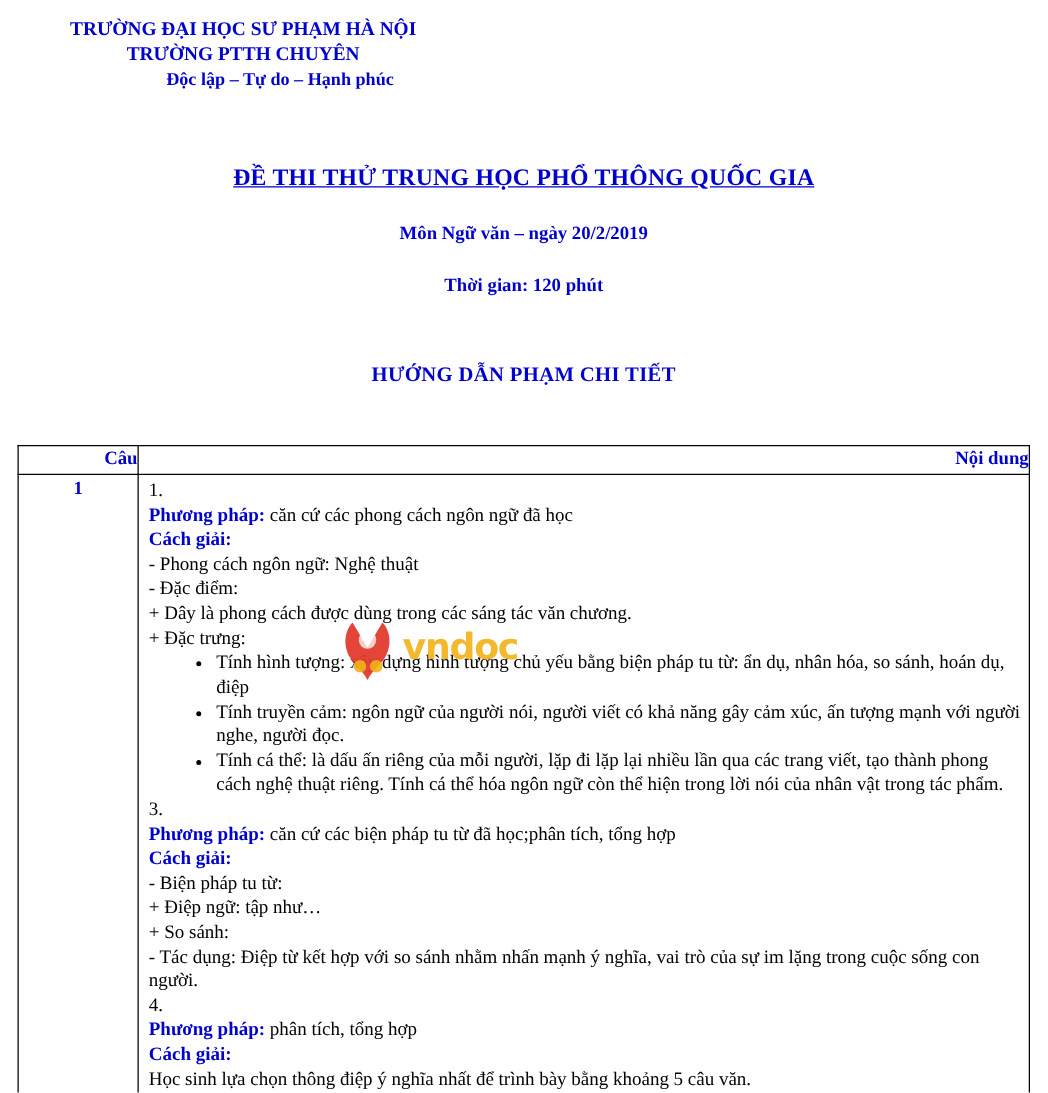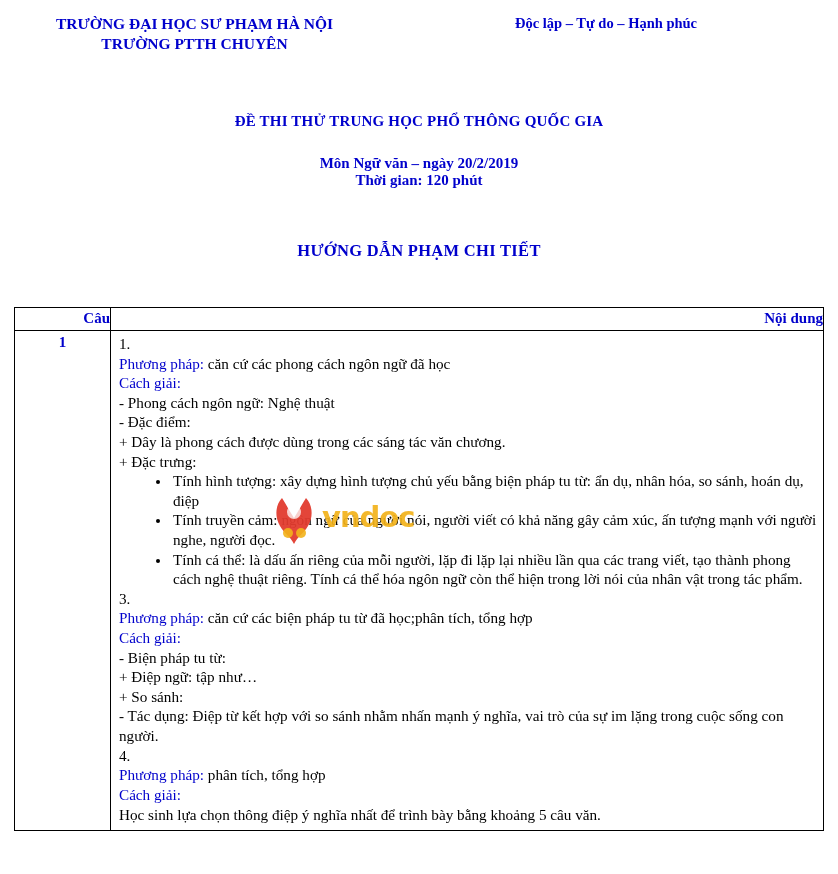--- a/index.html
+++ b/index.html
@@ -18,21 +18,21 @@
   .page {
     position: relative;
     width: 838px;
     height: 874px;
     box-sizing: border-box;
     padding: 0 14px;
   }
   
   .header {
     display: flex;
-    flex-direction: row;
+    flex-direction: column;
     justify-content: space-between;
     padding-top: 14px;
   }
   .header-col {
     text-align: center;
     color: #0000cc;
     font-weight: bold;
     line-height: 1.32;
   }
   .header-left {
@@ -48,30 +48,32 @@
   .header-left .l1, .header-left .l2 { white-space: nowrap; }
   .header-right .r2 { font-size: 14.5px; text-align: center; }
 
   
   .title-block {
     text-align: center;
     color: #0000cc;
     font-weight: bold;
   }
   .exam-title {
-    font-size: 15px;
+    font-size: 19px;
     margin-top: 58px;
     letter-spacing: 0.2px;
+    text-decoration: underline;
   }
   .exam-sub {
     font-size: 15px;
     margin-top: 25px;
   }
   .exam-time {
     font-size: 15px;
+    margin-top: 25px;
   }
   .guide-title {
     font-size: 16.5px;
     margin-top: 52px;
     letter-spacing: 0.3px;
   }
 
   
   .content-table {
     margin-top: 46px;
@@ -102,21 +104,21 @@
   .cell-noidung {
     padding: 3px 6px 6px 8px;
     font-size: 15.2px;
     line-height: 1.29;
   }
   .cell-noidung p {
     margin: 0;
   }
   .lbl {
     color: #0000cc;
-    font-weight: normal;
+    font-weight: bold;
   }
   .bullets {
     margin: 0;
     padding-left: 52px;
     list-style-type: disc;
   }
   .bullets li {
     margin: 0;
     padding-left: 2px;
   }

